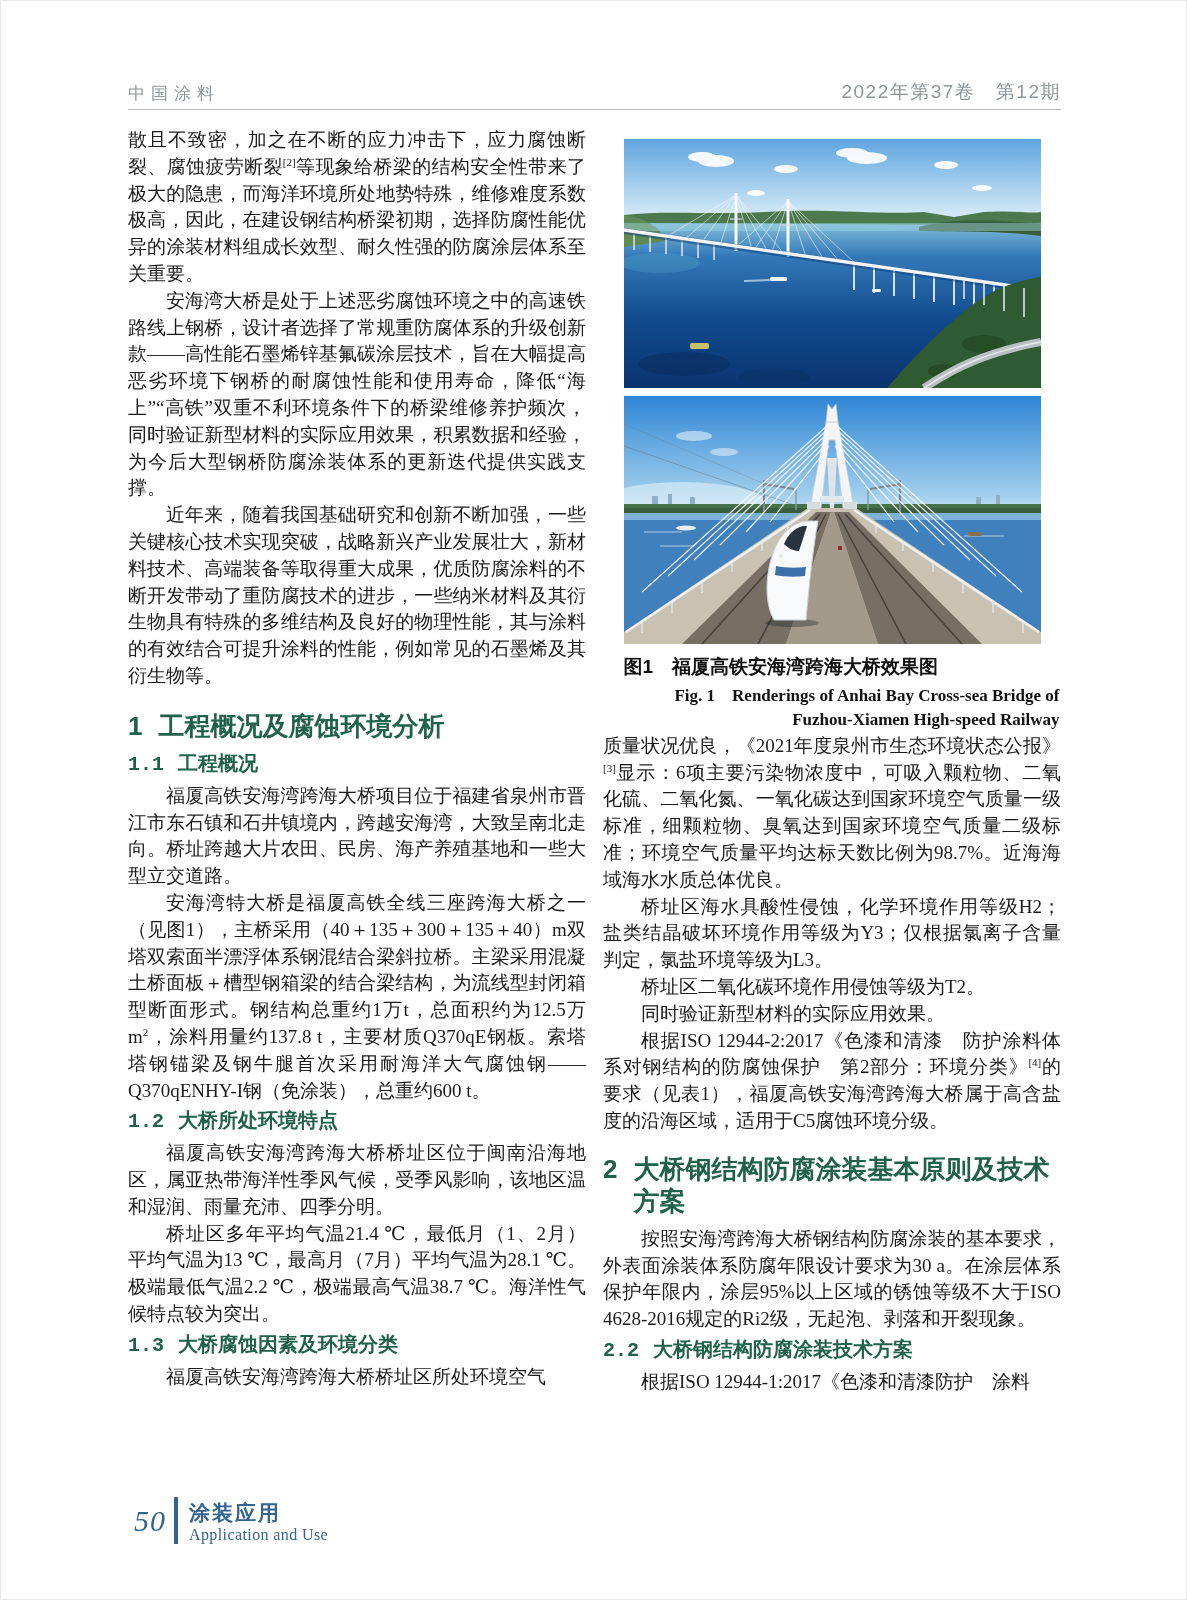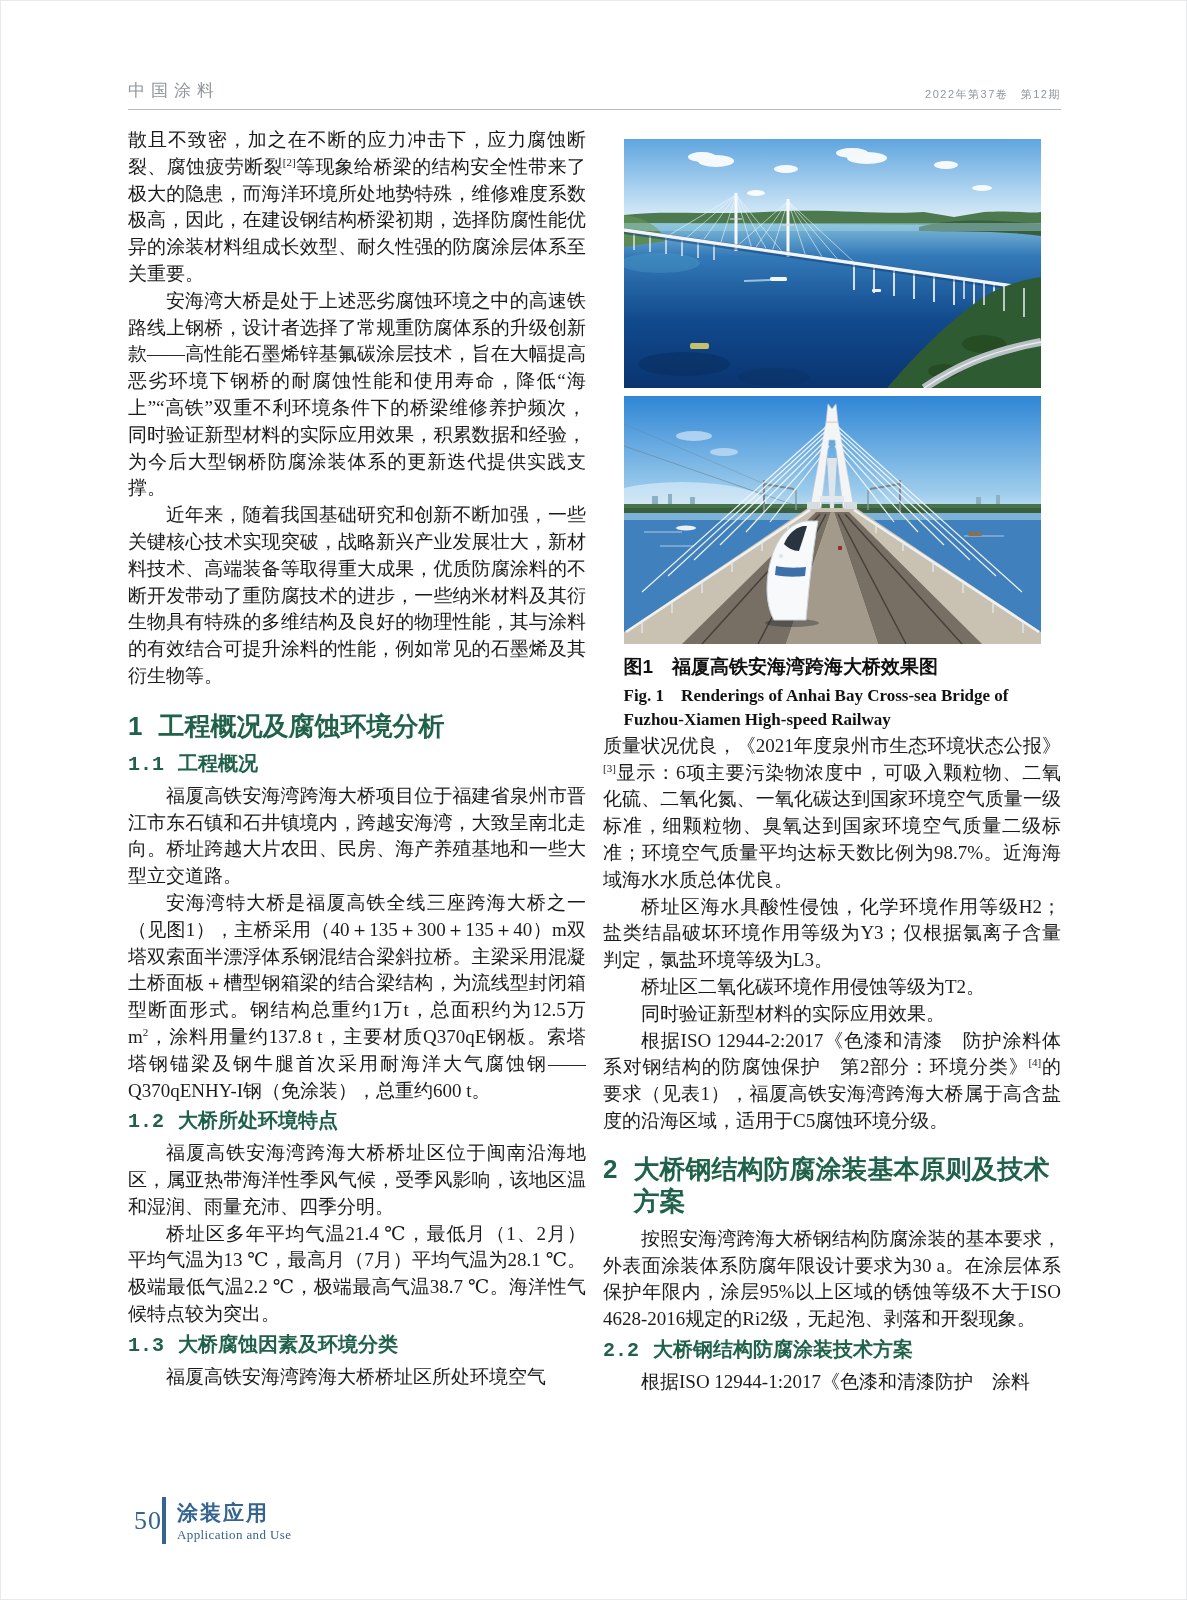--- a/index.html
+++ b/index.html
@@ -8,21 +8,21 @@
     position: relative; width: 1187px; height: 1600px;
     background: #ffffff; border: 1px solid #e7eaec; overflow: hidden;
     font-family: "Liberation Serif", "DejaVu Serif", serif; color: #1b1b1b;
   }
   .hdr {
     position: absolute; left: 127px; top: 78px; width: 933px;
     display: flex; justify-content: space-between; align-items: flex-end;
     font-family: "Liberation Sans", "DejaVu Sans", sans-serif; color: #90969c;
   }
   .hdr .jname { font-size: 17px; letter-spacing: 6px; }
-  .hdr .issue { font-size: 11px; letter-spacing: 1.5px; }
+  .hdr .issue { font-size: 19px; letter-spacing: 1.5px; }
   .hdr-rule { position: absolute; left: 127px; top: 108px; width: 933px; border-top: 1.6px solid #b6babf; }
 
   .col { position: absolute; top: 126px; width: 458px; font-size: 19px; line-height: 26.8px; text-align: justify; }
   .col-left  { left: 127px; }
   .col-right { left: 602px; }
 
   .para { margin: 0; text-indent: 2em; }
   .para.cont { text-indent: 0; }
   .sup { font-size: 11px; vertical-align: super; line-height: 0; }
 
@@ -37,30 +37,30 @@
     display: flex; margin: 4px 0;
     font-family: Liberation Mono, monospace;
     font-weight: bold; font-size: 20px; line-height: 28px; color: #20614a; text-align: left;
   }
   .h2 .hnum { flex: 0 0 auto; margin-right: 14px; }
 
   .figure { width: 417px; margin: 12px auto 0; }
   .fig-img { display: block; width: 417px; background:#dfe7ee; }
   .fig-img + .fig-img { margin-top: 8px; }
   .cap-cn { margin-top: 10px; text-align: left; font-family: "Liberation Sans", "DejaVu Sans", sans-serif; font-weight: bold; font-size: 19px; color: #111; }
-  .cap-en { margin: 3px auto 0; width: 436px; text-align: left; font-weight: bold; font-size: 17px; line-height: 24px; color: #111; }
+  .cap-en { margin: 3px auto 0; width: 436px; text-align: right; font-weight: bold; font-size: 17px; line-height: 24px; color: #111; }
   .rtext { margin-top: 1px; }
   .h1.sec2 { margin-top: 18px; }
 
   .footer { position: absolute; left: 133px; top: 1496px; display: flex; align-items: stretch; color: #35648f; }
-  .pgnum { align-self: center; font-size: 26px; letter-spacing: 1px; margin-right: 0; }
+  .pgnum { align-self: center; font-size: 30px; letter-spacing: 1px; margin-right: 8px; font-style: italic; }
   .fbar { width: 4px; background: #35648f; margin-right: 11px; }
   .fcol { padding-top: 2px; }
   .fcol .cn { display: block; font-family: "Liberation Sans", "DejaVu Sans", sans-serif; font-weight: bold; font-size: 21px; line-height: 27px; letter-spacing: 2px; }
-  .fcol .en { display: block; font-size: 13px; line-height: 18px; letter-spacing: 0.4px; }
+  .fcol .en { display: block; font-size: 16px; line-height: 18px; letter-spacing: 0.4px; }
 </style>
 </head>
 <body>
 
 <div class="page">
 
   <div class="hdr">
     <span class="jname">中国涂料</span>
     <span class="issue">2022年第37卷　第12期</span>
   </div>

